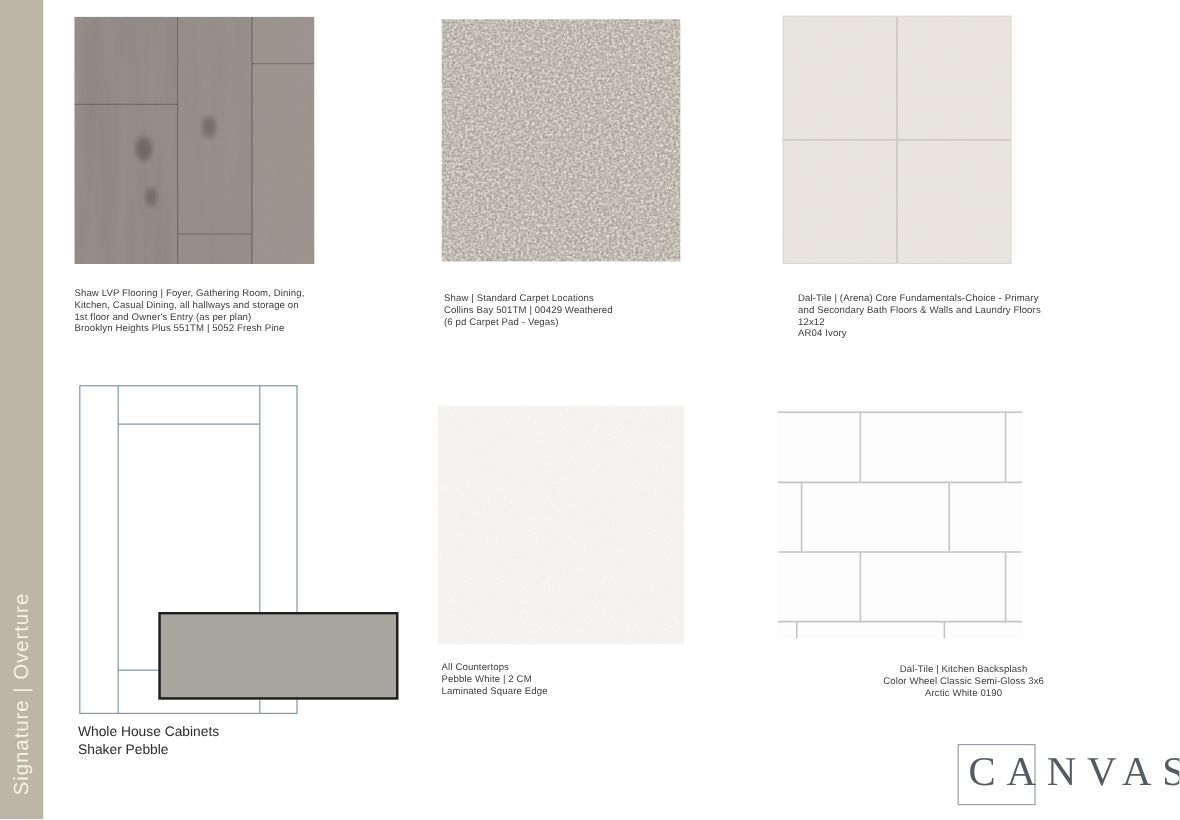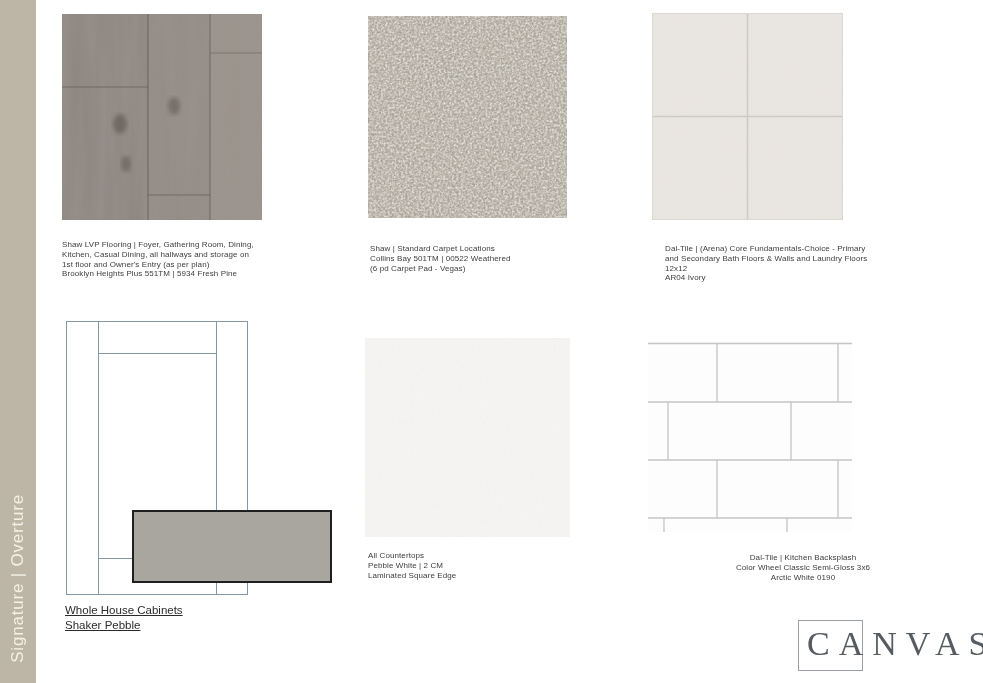--- a/index.html
+++ b/index.html
@@ -112,23 +112,23 @@
       <rect width="191" height="207" filter="url(#f-marble)" opacity="0.55"></rect>
       <line x1="95.5" y1="0" x2="95.5" y2="207" stroke="#cdc9c3" stroke-width="1.5"></line>
       <line x1="0" y1="103.5" x2="191" y2="103.5" stroke="#cdc9c3" stroke-width="1.5"></line>
       <rect x="0.5" y="0.5" width="190" height="206" fill="none" stroke="#dbd8d3" stroke-width="1"></rect>
     </svg>
   </div>
 
   <div class="caption" style="left:62px;top:240px;width:300px;">Shaw LVP Flooring | Foyer, Gathering Room, Dining,
 Kitchen, Casual Dining, all hallways and storage on
 1st floor and Owner's Entry (as per plan)
-Brooklyn Heights Plus 551TM | 5934 Fresh Pine</div>
+Brooklyn Heights Plus 551TM | 5052 Fresh Pine</div>
   <div class="caption" style="left:370px;top:244px;width:240px;">Shaw | Standard Carpet Locations
-Collins Bay 501TM | 00522 Weathered
+Collins Bay 501TM | 00429 Weathered
 (6 pd Carpet Pad - Vegas)</div>
   <div class="caption" style="left:650px;top:244px;width:300px;margin-left:15px;">Dal-Tile | (Arena) Core Fundamentals-Choice - Primary
 and Secondary Bath Floors &amp; Walls and Laundry Floors
 12x12
 AR04 Ivory</div>
 
   <div class="swatch" style="left:60px;top:315px;">
     <svg width="195" height="285" viewBox="0 0 195 285">
       <rect x="6.5" y="6.5" width="181" height="273" fill="none" stroke="#8298aa" stroke-width="1"></rect>
       <line x1="38.5" y1="6.5" x2="38.5" y2="279.5" stroke="#8298aa" stroke-width="1"></line>
@@ -166,19 +166,19 @@
       </g>
     </svg>
   </div>
 
   <div class="caption" style="left:368px;top:551px;width:240px;">All Countertops
 Pebble White | 2 CM
 Laminated Square Edge</div>
   <div class="caption" style="left:673px;top:553px;width:260px;text-align:center;">Dal-Tile | Kitchen Backsplash
 Color Wheel Classic Semi-Gloss 3x6
 Arctic White 0190</div>
-  <div class="caption-large" style="left:65px;top:603px;width:260px;text-decoration:underline;">Whole House Cabinets
+  <div class="caption-large" style="left:65px;top:603px;width:260px;">Whole House Cabinets
 Shaker Pebble</div>
 
   <div class="logo-box"></div>
   <div class="logo-text">CANVAS</div>
 
 </div>
 
 </body></html>

